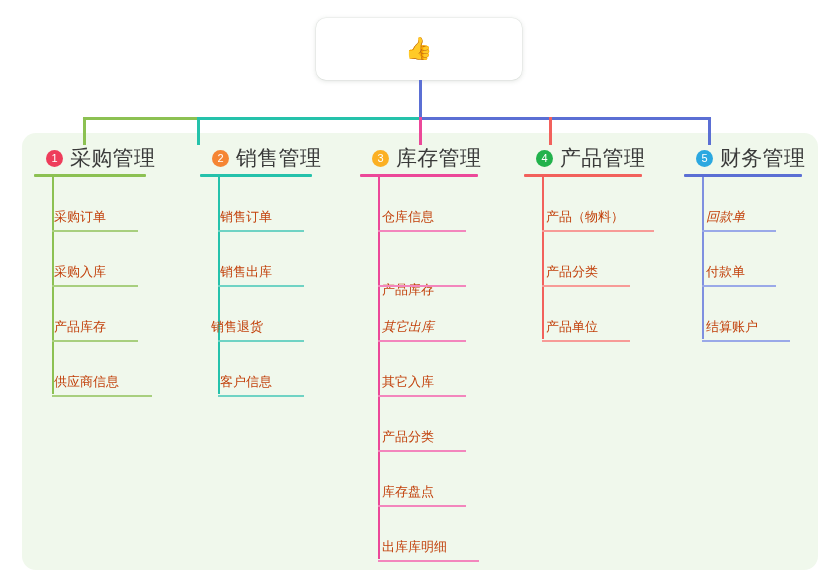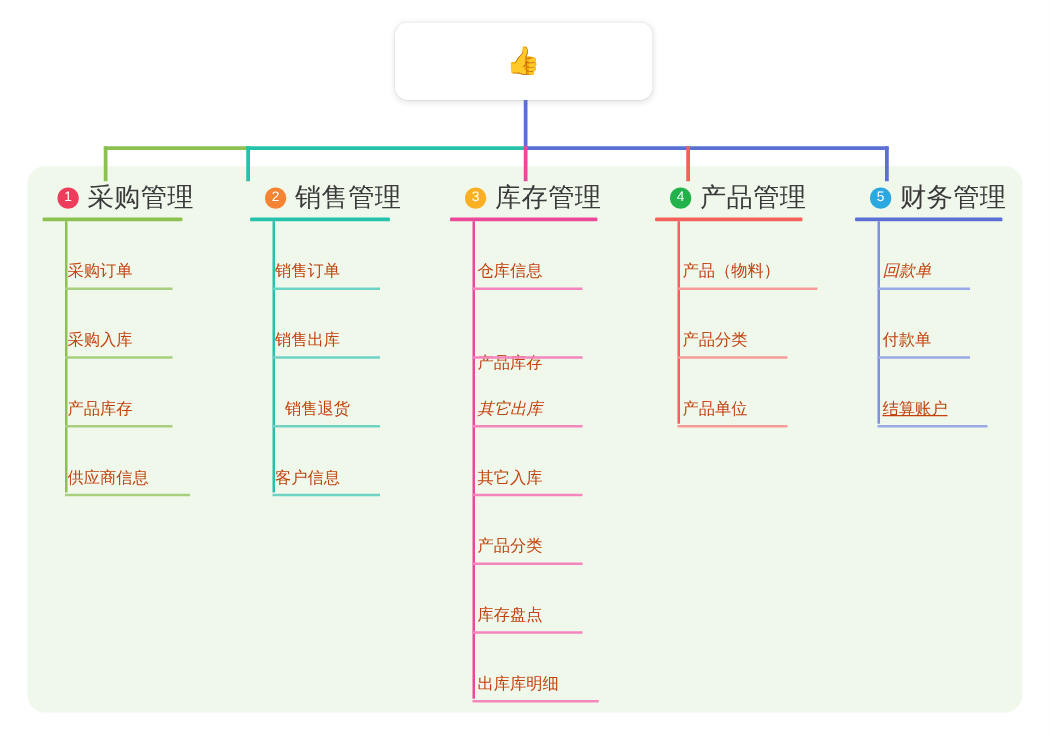--- a/index.html
+++ b/index.html
@@ -118,21 +118,21 @@
     <div class="head-rule" style="left:0px;top:28px;width:112px;background:#25c2ab;"></div>
 
     <div class="stem" style="left:18px;top:31px;height:217px;background:#25c2ab;"></div>
 
     <div class="leaf" style="left:20px;top:62px;">销售订单</div>
     <div class="leaf-rule" style="left:18px;top:84px;width:86px;background:#6fd3c4;"></div>
 
     <div class="leaf" style="left:20px;top:117px;">销售出库</div>
     <div class="leaf-rule" style="left:18px;top:139px;width:86px;background:#6fd3c4;"></div>
 
-    <div class="leaf" style="left:28px;top:172px;">销售退货</div>
+    <div class="leaf" style="left:11px;top:172px;">销售退货</div>
     <div class="leaf-rule" style="left:18px;top:194px;width:86px;background:#6fd3c4;"></div>
 
     <div class="leaf" style="left:20px;top:227px;">客户信息</div>
     <div class="leaf-rule" style="left:18px;top:249px;width:86px;background:#6fd3c4;"></div>
   </div>
 
   <div class="col" style="left:360px;width:160px;">
     <div class="col-head">
       <span class="badge" style="background:#fbb023;">3</span>
       <span class="col-title">库存管理</span>
@@ -190,17 +190,17 @@
     <div class="head-rule" style="left:0px;top:28px;width:118px;background:#5b6fd4;"></div>
 
     <div class="stem" style="left:18px;top:31px;height:162px;background:#7f90e0;"></div>
 
     <div class="leaf" style="left:22px;top:62px;font-style:italic;">回款单</div>
     <div class="leaf-rule" style="left:18px;top:84px;width:74px;background:#9aa9e8;"></div>
 
     <div class="leaf" style="left:22px;top:117px;">付款单</div>
     <div class="leaf-rule" style="left:18px;top:139px;width:74px;background:#9aa9e8;"></div>
 
-    <div class="leaf" style="left:22px;top:172px;text-decoration:underline;">结算账户</div>
+    <div class="leaf" style="left:22px;top:172px;">结算账户</div>
     <div class="leaf-rule" style="left:18px;top:194px;width:88px;background:#9aa9e8;"></div>
   </div>
 
 </div>
 
 </body></html>

